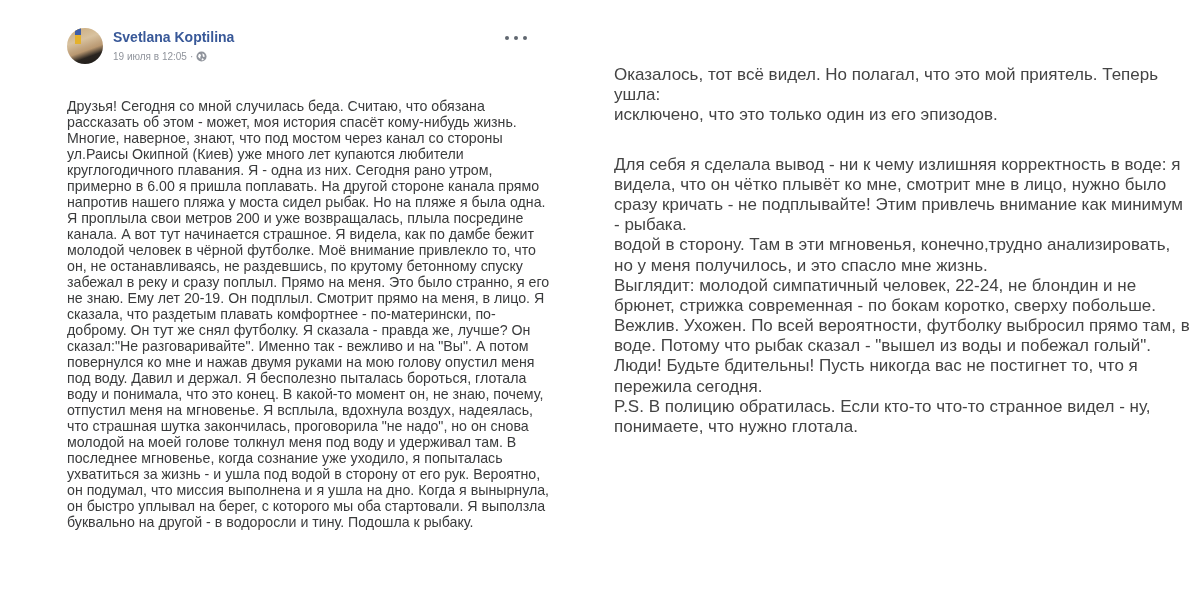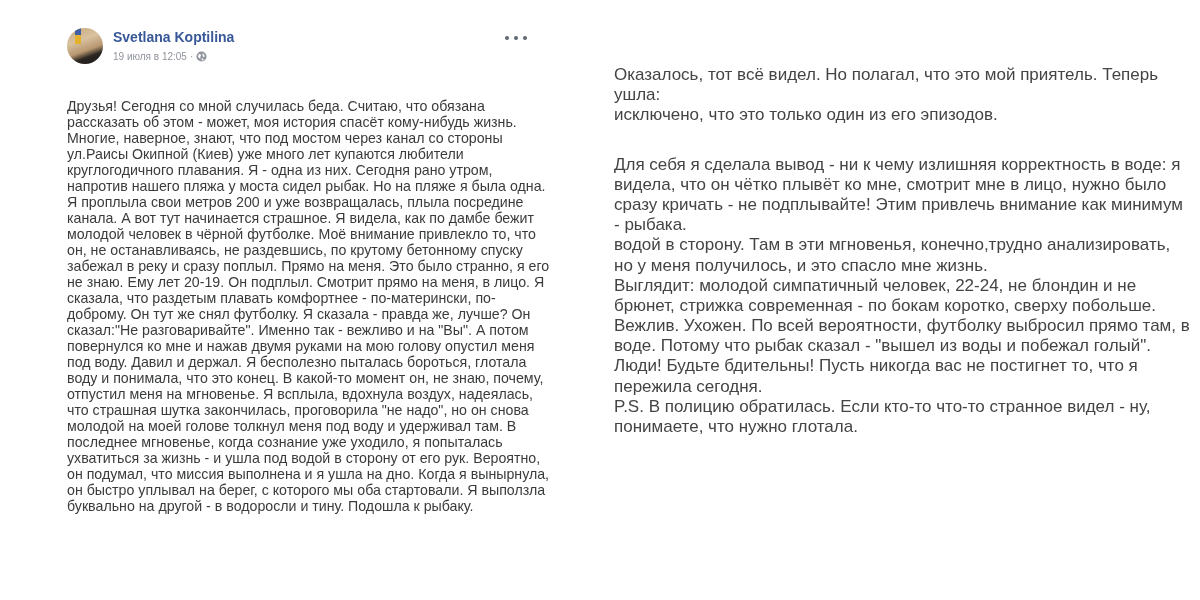--- a/index.html
+++ b/index.html
@@ -68,20 +68,21 @@
     <span></span>
     <span></span>
     <span></span>
   </div>
   <div class="post-body" id="post-body">
       <div class="line">Друзья! Сегодня со мной случилась беда. Считаю, что обязана</div>
       <div class="line">рассказать об этом - может, моя история спасёт кому-нибудь жизнь.</div>
       <div class="line">Многие, наверное, знают, что под мостом через канал со стороны</div>
       <div class="line">ул.Раисы Окипной (Киев) уже много лет купаются любители</div>
       <div class="line">круглогодичного плавания. Я - одна из них. Сегодня рано утром,</div>
+      <div class="line">примерно в 6.00 я пришла поплавать. На другой стороне канала прямо</div>
       <div class="line">напротив нашего пляжа у моста сидел рыбак. Но на пляже я была одна.</div>
       <div class="line">Я проплыла свои метров 200 и уже возвращалась, плыла посредине</div>
       <div class="line">канала. А вот тут начинается страшное. Я видела, как по дамбе бежит</div>
       <div class="line">молодой человек в чёрной футболке. Моё внимание привлекло то, что</div>
       <div class="line">он, не останавливаясь, не раздевшись, по крутому бетонному спуску</div>
       <div class="line">забежал в реку и сразу поплыл. Прямо на меня. Это было странно, я его</div>
       <div class="line">не знаю. Ему лет 20-19. Он подплыл. Смотрит прямо на меня, в лицо. Я</div>
       <div class="line">сказала, что раздетым плавать комфортнее - по-матерински, по-</div>
       <div class="line">доброму. Он тут же снял футболку. Я сказала - правда же, лучше? Он</div>
       <div class="line">сказал:"Не разговаривайте". Именно так - вежливо и на "Вы". А потом</div>

